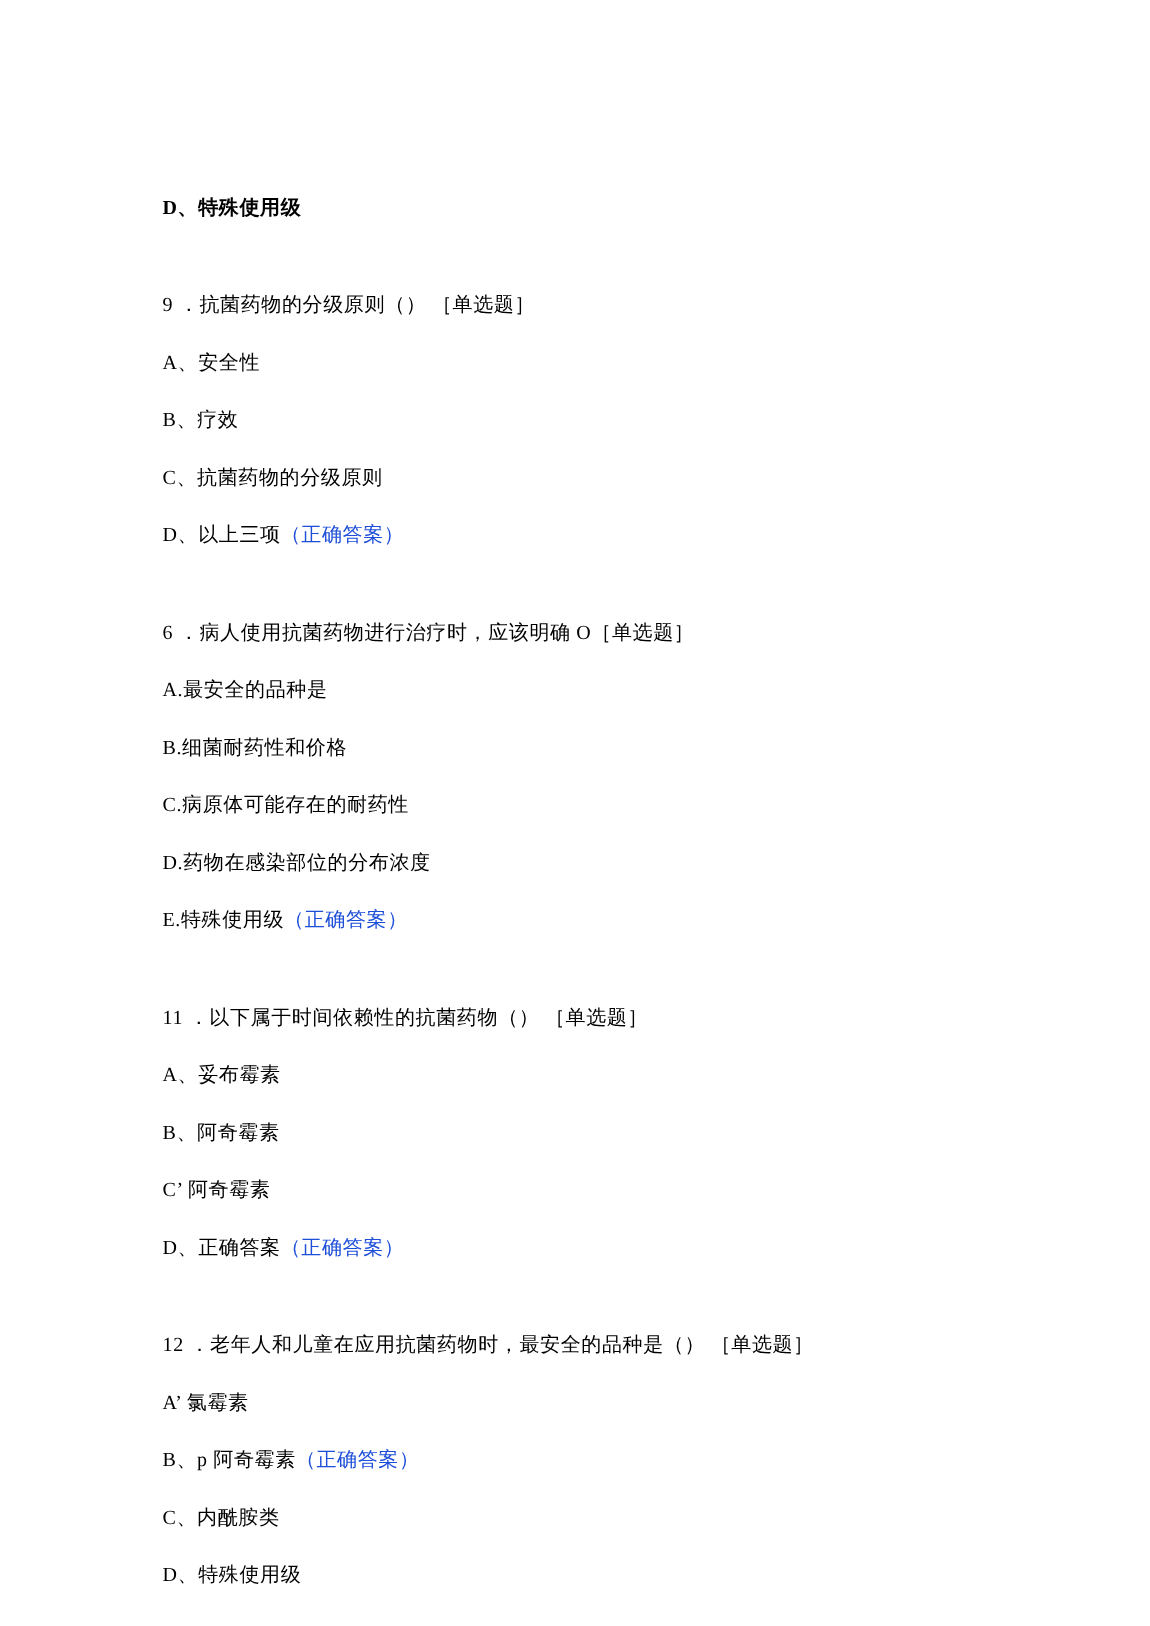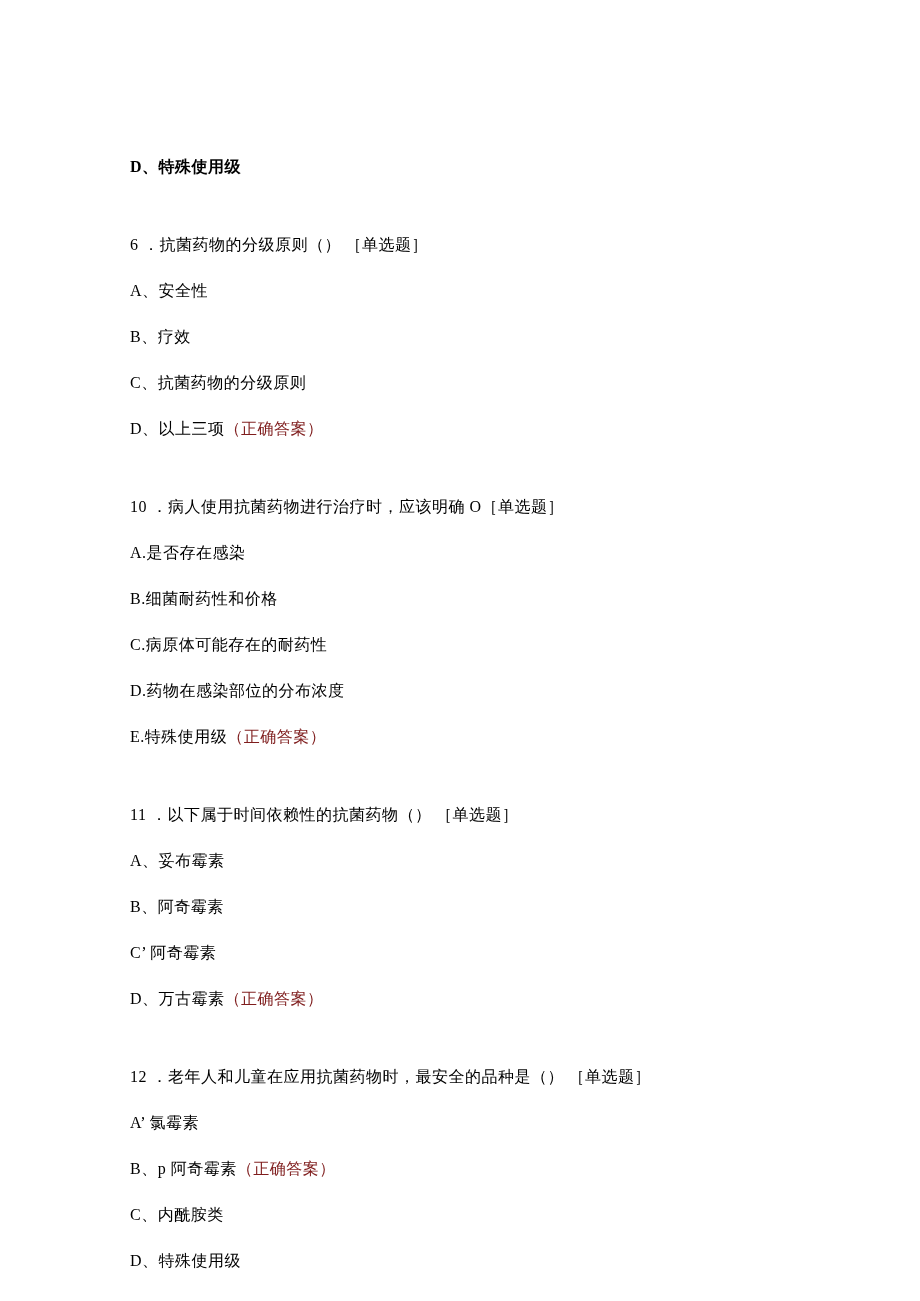--- a/index.html
+++ b/index.html
@@ -20,52 +20,52 @@
       margin-top: 54px;
       margin-bottom: 22px;
       letter-spacing: 0.5px;
     }
     .question-stem:first-child,
     .first-line {
       margin-top: 0;
       font-weight: bold;
     }
     .correct {
-      color: #7f1d1d;
+      color: #1d4ed8;
       text-align: center;
     }
   </style>
 </head>
 <body>
 
 <div class="line first-line">D、特殊使用级</div>
 
-<div class="question-stem">6 ．抗菌药物的分级原则（） ［单选题］</div>
+<div class="question-stem">9 ．抗菌药物的分级原则（） ［单选题］</div>
 <div class="line">A、安全性</div>
 <div class="line">B、疗效</div>
 <div class="line">C、抗菌药物的分级原则</div>
 <div class="line">
   <span>D、以上三项</span><span class="correct">（正确答案）</span>
 </div>
 
-<div class="question-stem">10 ．病人使用抗菌药物进行治疗时，应该明确 O［单选题］</div>
-<div class="line">A.是否存在感染</div>
+<div class="question-stem">6 ．病人使用抗菌药物进行治疗时，应该明确 O［单选题］</div>
+<div class="line">A.最安全的品种是</div>
 <div class="line">B.细菌耐药性和价格</div>
 <div class="line">C.病原体可能存在的耐药性</div>
 <div class="line">D.药物在感染部位的分布浓度</div>
 <div class="line">
   <span>E.特殊使用级</span><span class="correct">（正确答案）</span>
 </div>
 
 <div class="question-stem">11 ．以下属于时间依赖性的抗菌药物（） ［单选题］</div>
 <div class="line">A、妥布霉素</div>
 <div class="line">B、阿奇霉素</div>
 <div class="line">C’ 阿奇霉素</div>
 <div class="line">
-  <span>D、万古霉素</span><span class="correct">（正确答案）</span>
+  <span>D、正确答案</span><span class="correct">（正确答案）</span>
 </div>
 
 <div class="question-stem">12 ．老年人和儿童在应用抗菌药物时，最安全的品种是（） ［单选题］</div>
 <div class="line">A’ 氯霉素</div>
 <div class="line">
   <span>B、p 阿奇霉素</span><span class="correct">（正确答案）</span>
 </div>
 <div class="line">C、内酰胺类</div>
 <div class="line">D、特殊使用级</div>
 

